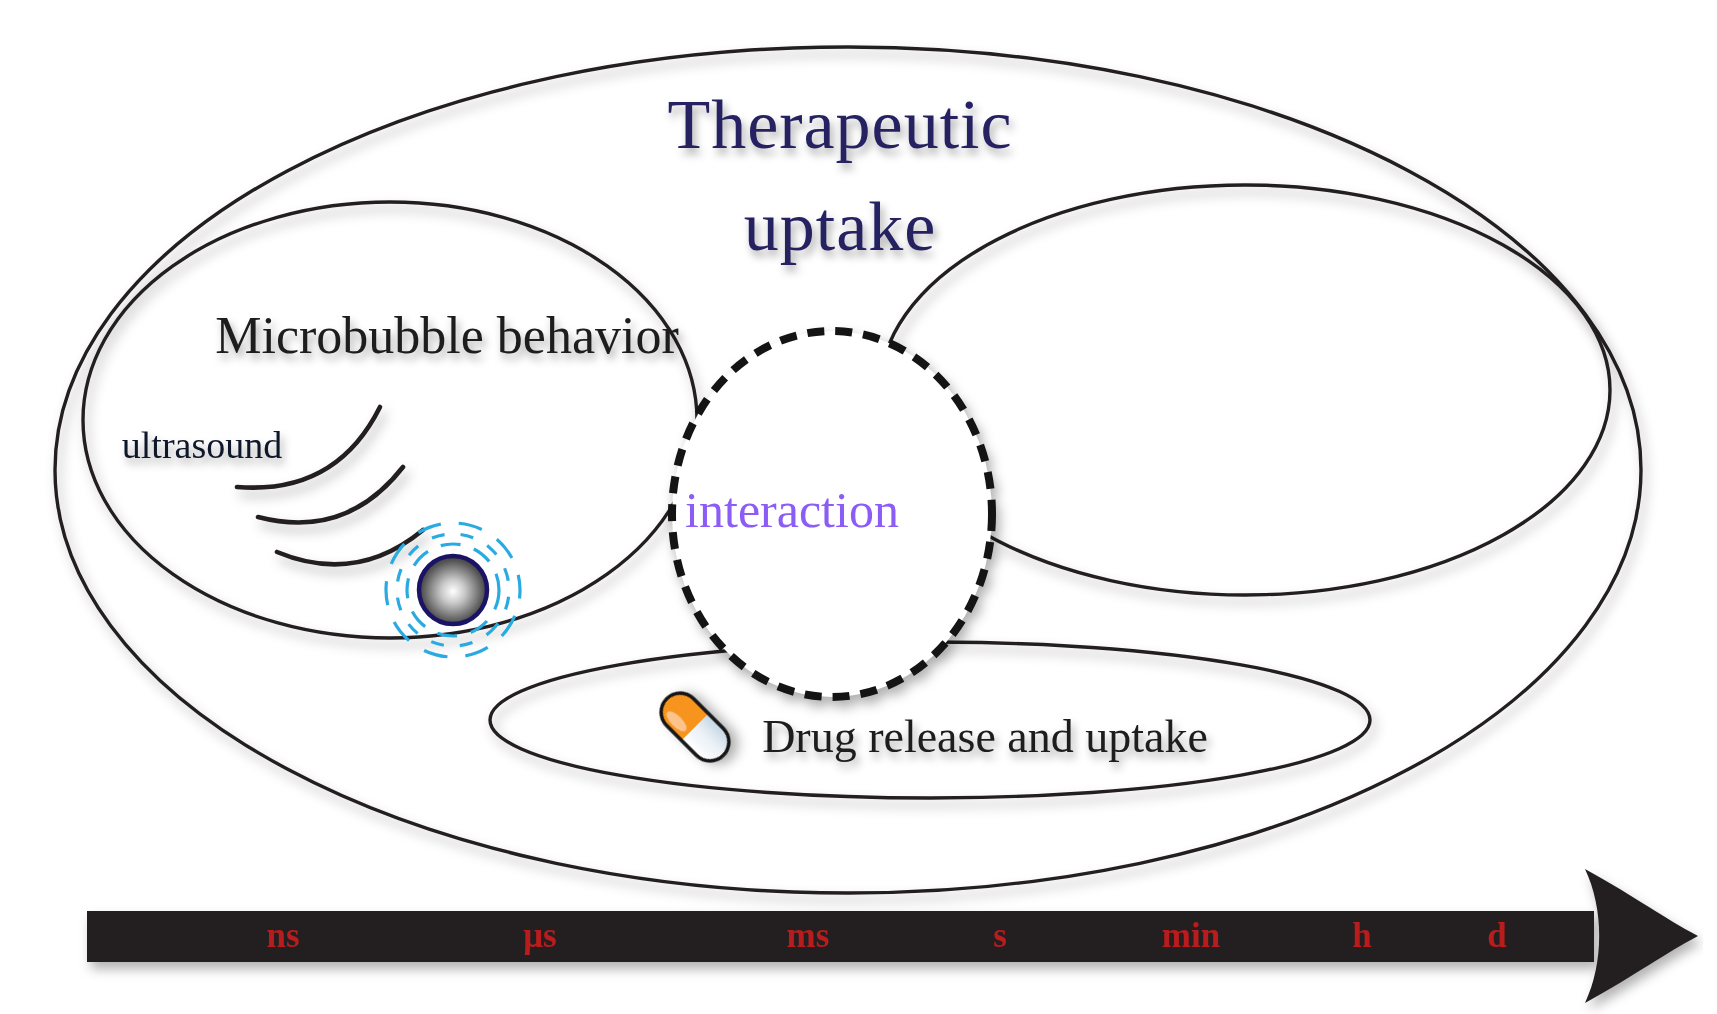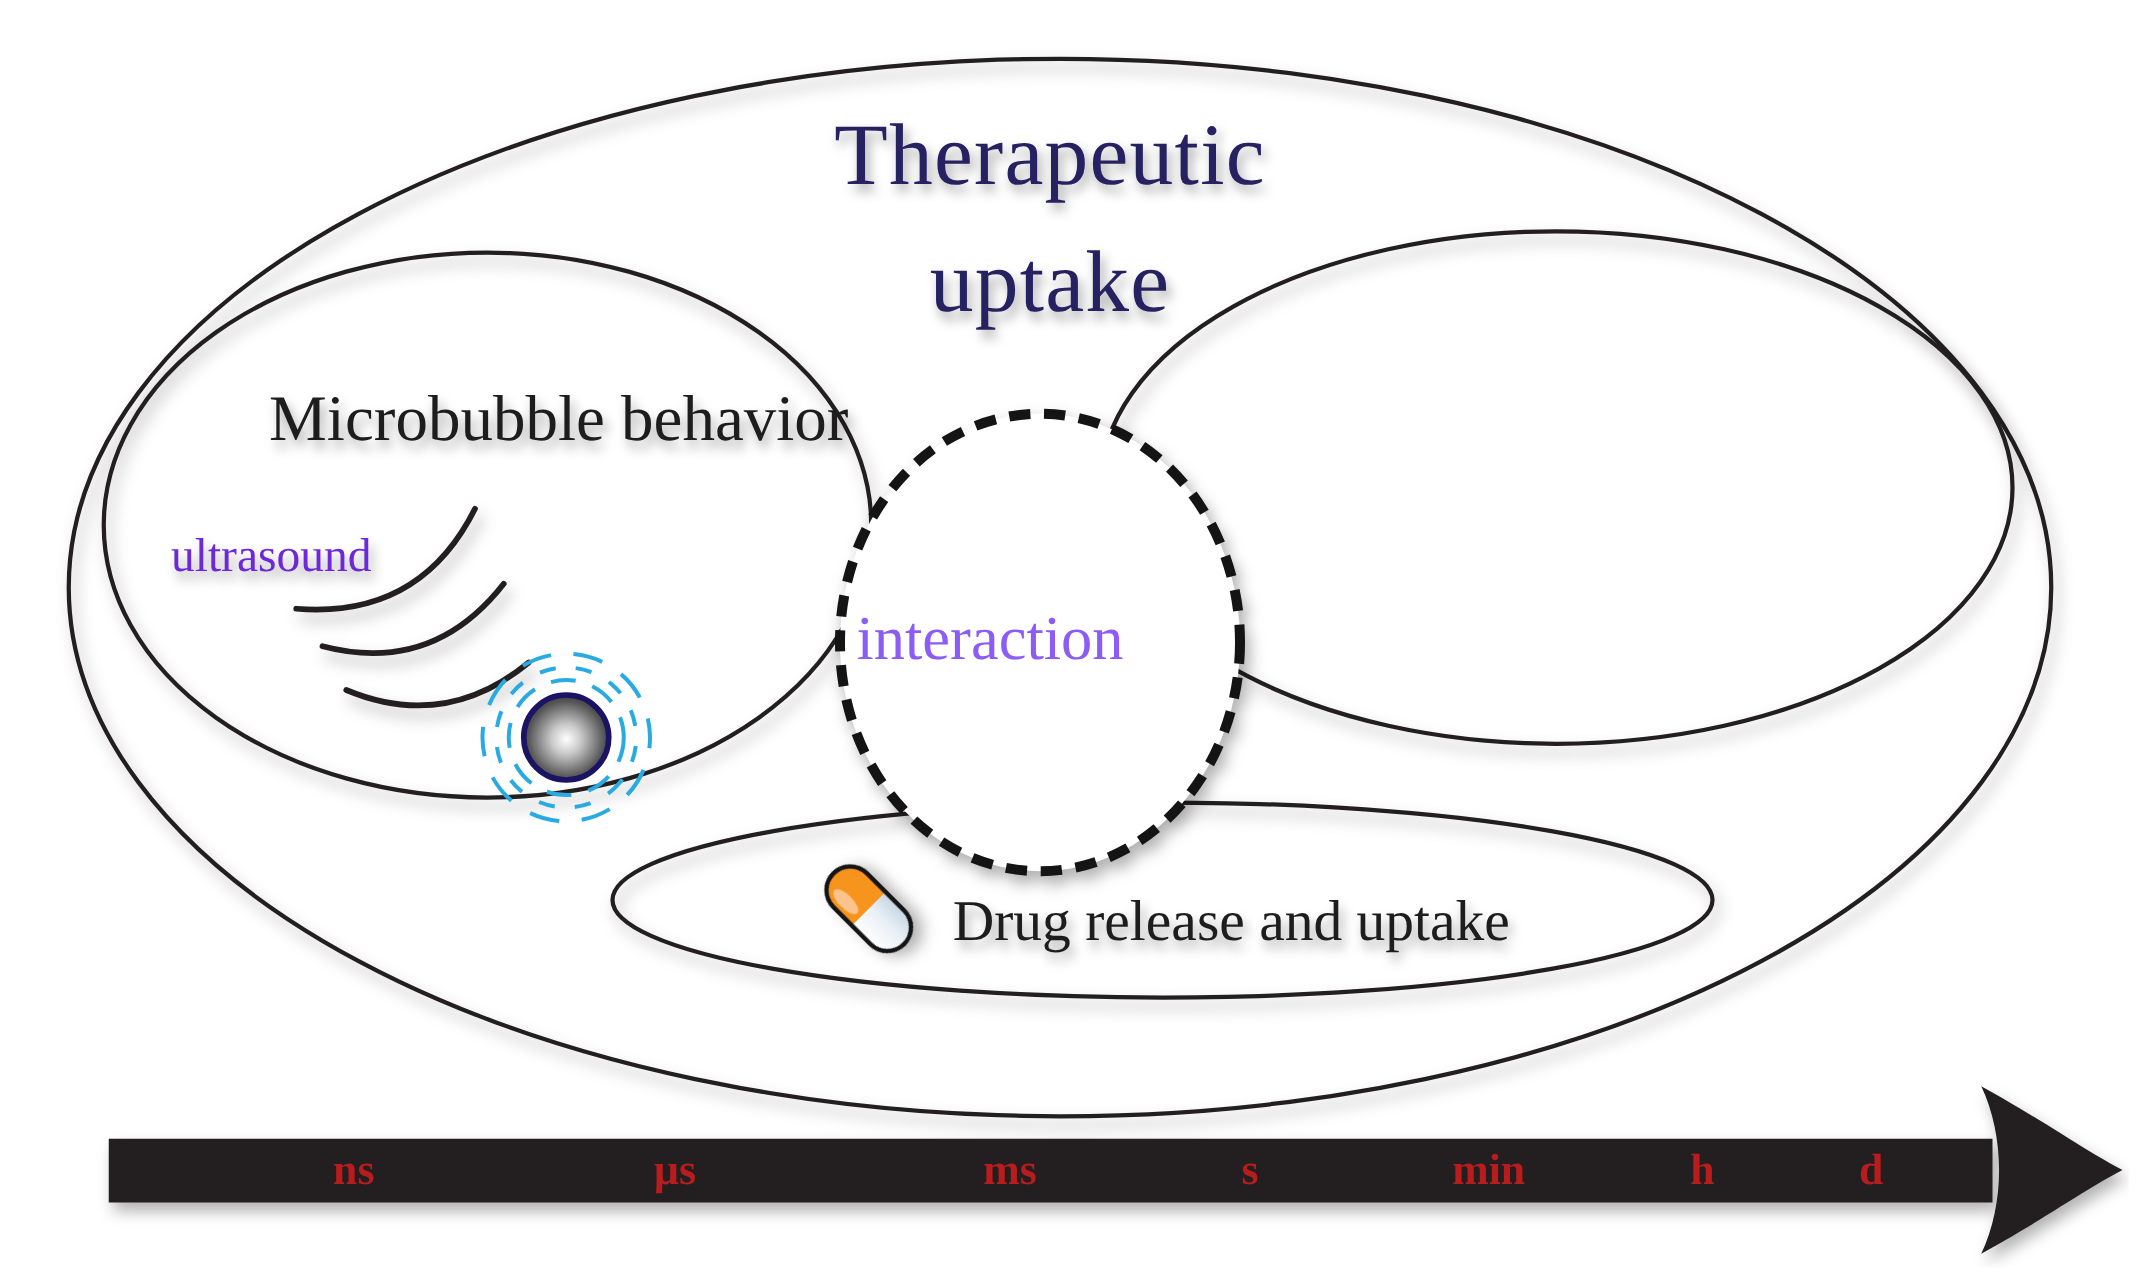--- a/index.html
+++ b/index.html
@@ -14,21 +14,21 @@
   .shadow{filter:drop-shadow(4px 7px 6px rgba(0,0,0,0.30));}
   .lbl{
     position:absolute;transform:translateX(-50%);white-space:nowrap;
     text-shadow:3px 6px 9px rgba(0,0,0,0.35);
   }
   .title{
     left:840px;top:74px;text-align:center;color:#262262;
     font-size:70px;line-height:102px;font-weight:500;letter-spacing:1px;
   }
   .micro-lbl{left:400px;top:306px;font-size:52px;color:#1d1d1d;margin-left:47px;}
-  .ultra-lbl{left:217px;top:423px;font-size:38px;color:#6d28d9;}
+  .ultra-lbl{left:202px;top:423px;font-size:38px;color:#0f172a;}
   .bio-lbl{left:1300px;top:352px;font-size:50px;color:#1d1d1d;}
   .inter-lbl{left:792px;top:481px;font-size:50px;color:#8b5cf6;text-shadow:none;}
   .drug-lbl{left:985px;top:710px;font-size:46px;color:#1d1d1d;text-align:center;}
   .tl-lbl{
     position:absolute;top:915px;transform:translateX(-50%);
     color:#b91c1c;font-size:35px;font-weight:bold;line-height:42px;text-shadow:none;
   }
 </style>
 </head>
 <body>

